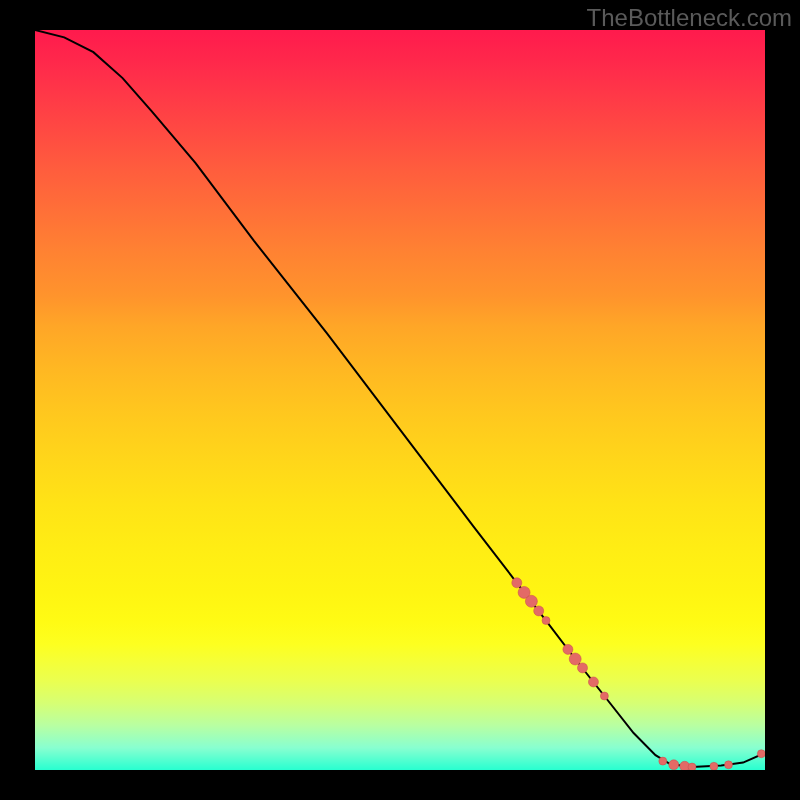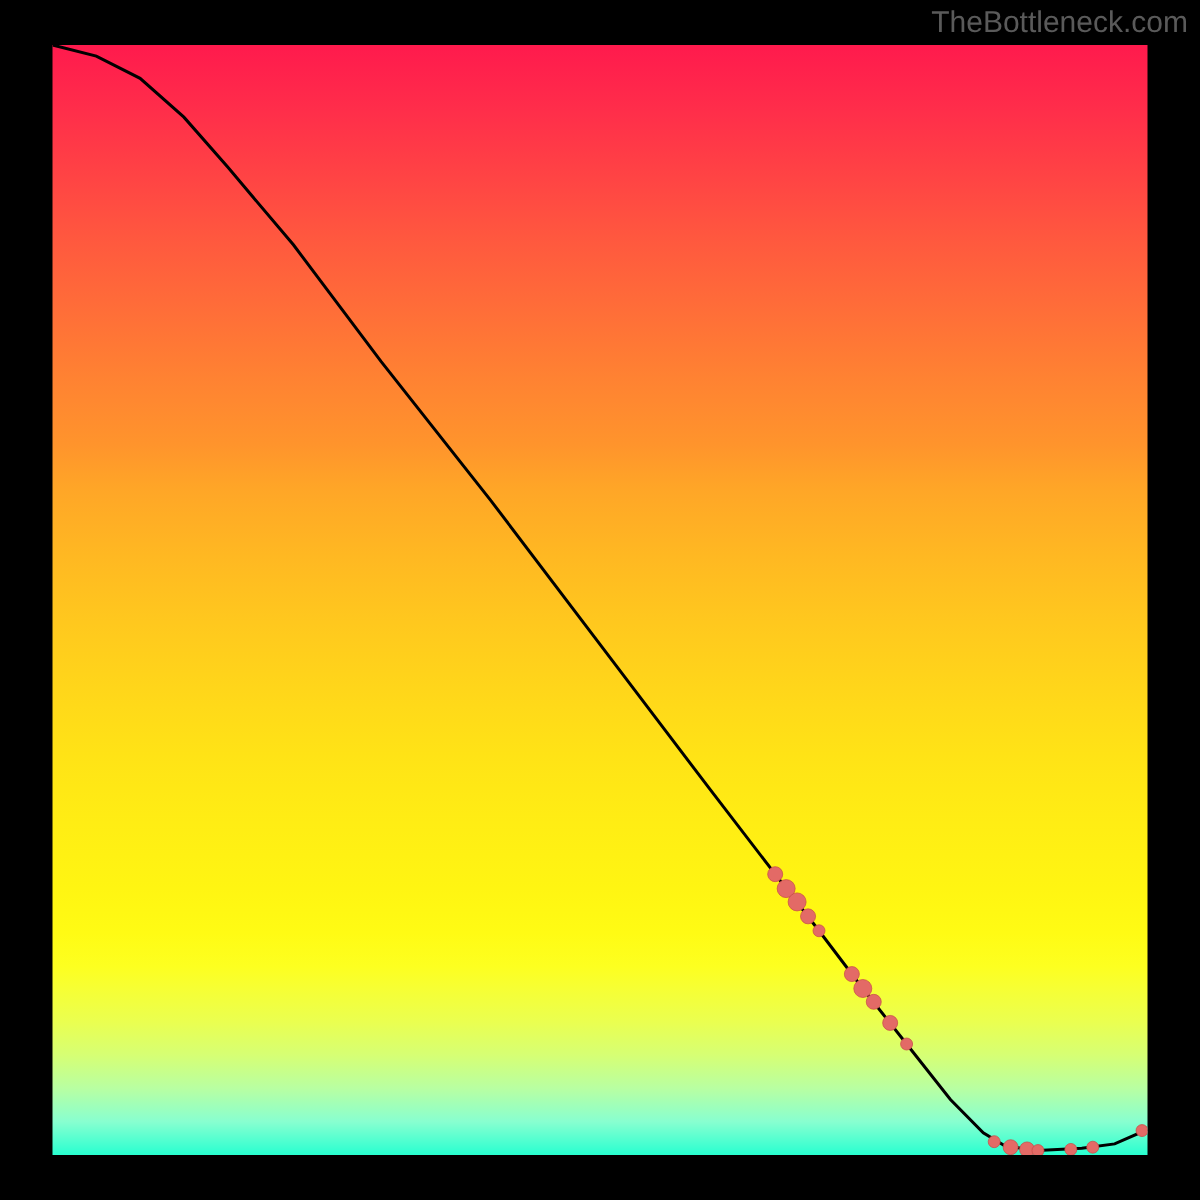--- a/index.html
+++ b/index.html
@@ -9,21 +9,21 @@
     height: 800px;
     position: relative;
     background: #000;
   }
   .watermark {
     position: absolute;
     top: 4px;
     right: 8px;
     color: #5a5a5a;
     font-family: Arial, sans-serif;
-    font-size: 20px;
+    font-size: 24px;
     font-weight: 500;
     z-index: 10;
   }
   .plot-area {
     position: absolute;
     left: 35px;
     top: 30px;
     width: 730px;
     height: 740px;
     background: linear-gradient(to bottom,

